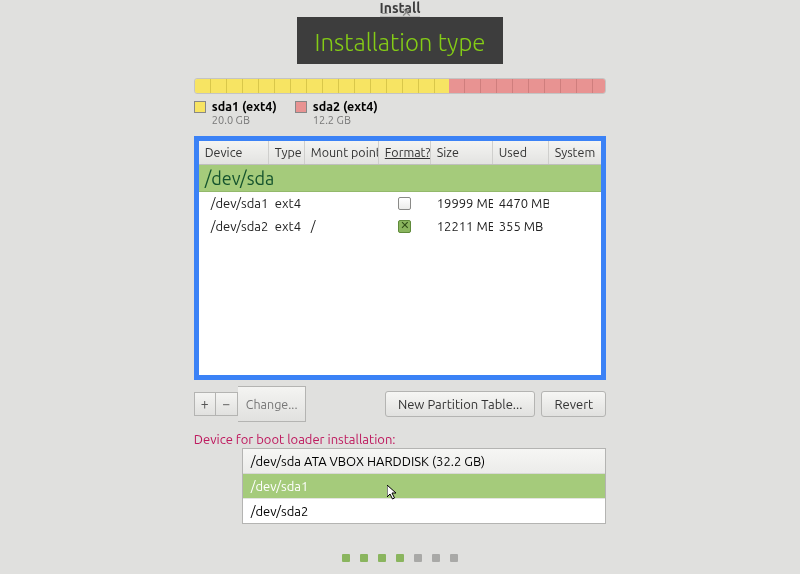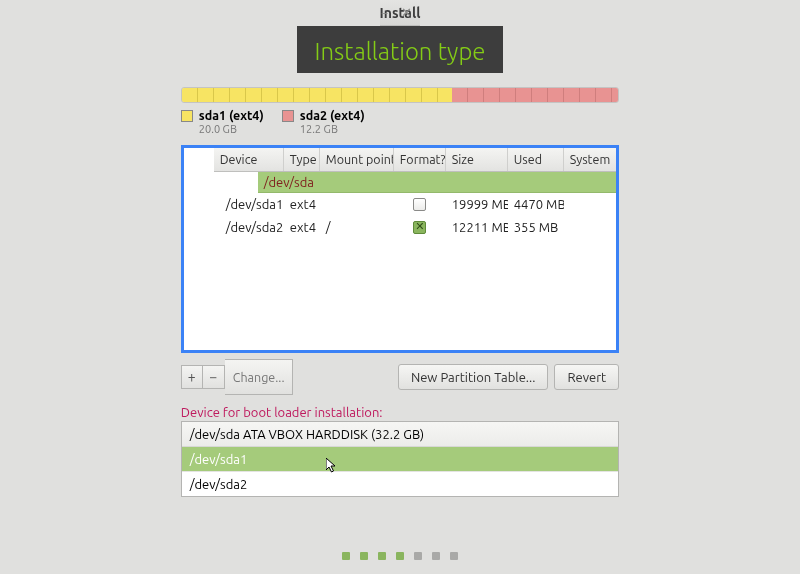--- a/index.html
+++ b/index.html
@@ -87,57 +87,55 @@
     border: 1px solid #888;
     margin-top: 1px;
   }
   .sw-yellow { background: #f7e463; }
   .sw-red { background: #e89392; }
   .legend-text { display:flex; flex-direction:column; line-height:1.1;}
   .legend-label { font-weight: bold; font-size:12.5px;}
   .legend-sub { font-size: 11px; color: #777; }
 
   .table-wrap {
-    border: 3px solid #3b82f6;
+    border: 5px solid #3b82f6;
     background: #fff;
-    height: 208px;
+    height: 244px;
     display: flex;
     flex-direction: column;
     overflow: hidden;
-    padding-left: 30px;
   }
   .thead {
     display: flex;
     background: linear-gradient(to bottom,#f4f4f2,#e3e3e1);
     border-bottom: 1px solid #bfbfbd;
     font-size: 12.5px;
     color: #333;
     height: 24px;
   }
   .th {
     padding: 4px 6px;
     border-right: 1px solid #cfcfcd;
     overflow: hidden; white-space: nowrap;
   }
   .th:last-child { border-right: none; }
   .col-device { width: 70px; }
   .col-type   { width: 36px; }
   .col-mount  { width: 74px; }
-  .col-format { width: 52px; text-align:left;}
+  .col-format { width: 52px; text-align:left;text-decoration:underline;}
   .col-size   { width: 62px; }
   .col-used   { width: 56px; }
   .col-system { flex: 1; }
 
   .disk-row {
     background: #a5cb7b;
-    color: #7f1d1d;
+    color: #14532d;
     padding: 3px 6px;
-    font-size: 13px;
+    font-size: 18px;
     border-bottom: 1px solid #93b96b;
-    margin-left: 44px;
   }
   .row {
     display: flex;
     font-size: 13px;
     color: #222;
     height: 23px;
     align-items: center;
   }
   .td { padding: 0 6px; overflow:hidden; white-space:nowrap;}
   .td.col-device { padding-left: 12px; width: 70px;}
@@ -199,20 +197,21 @@
     cursor: pointer;
     margin-left: 6px;
     display:flex; align-items:center;
   }
 
   .bootloader-label { margin-top: 10px; font-size: 13px; color: #be185d; margin-bottom: 2px;}
   .dropdown-open {
     border: 1px solid #b4b4b2;
     background: #fff;
     overflow:hidden;
+    margin-left:48px;
   }
   .dropdown-first {
     padding: 5px 8px;
     font-size: 13px;
     background: linear-gradient(to bottom,#f6f6f4,#ececea);
     border-bottom:1px solid #d8d8d6;
   }
   .dd-opt {
     padding: 5px 8px;
     font-size: 13px;

